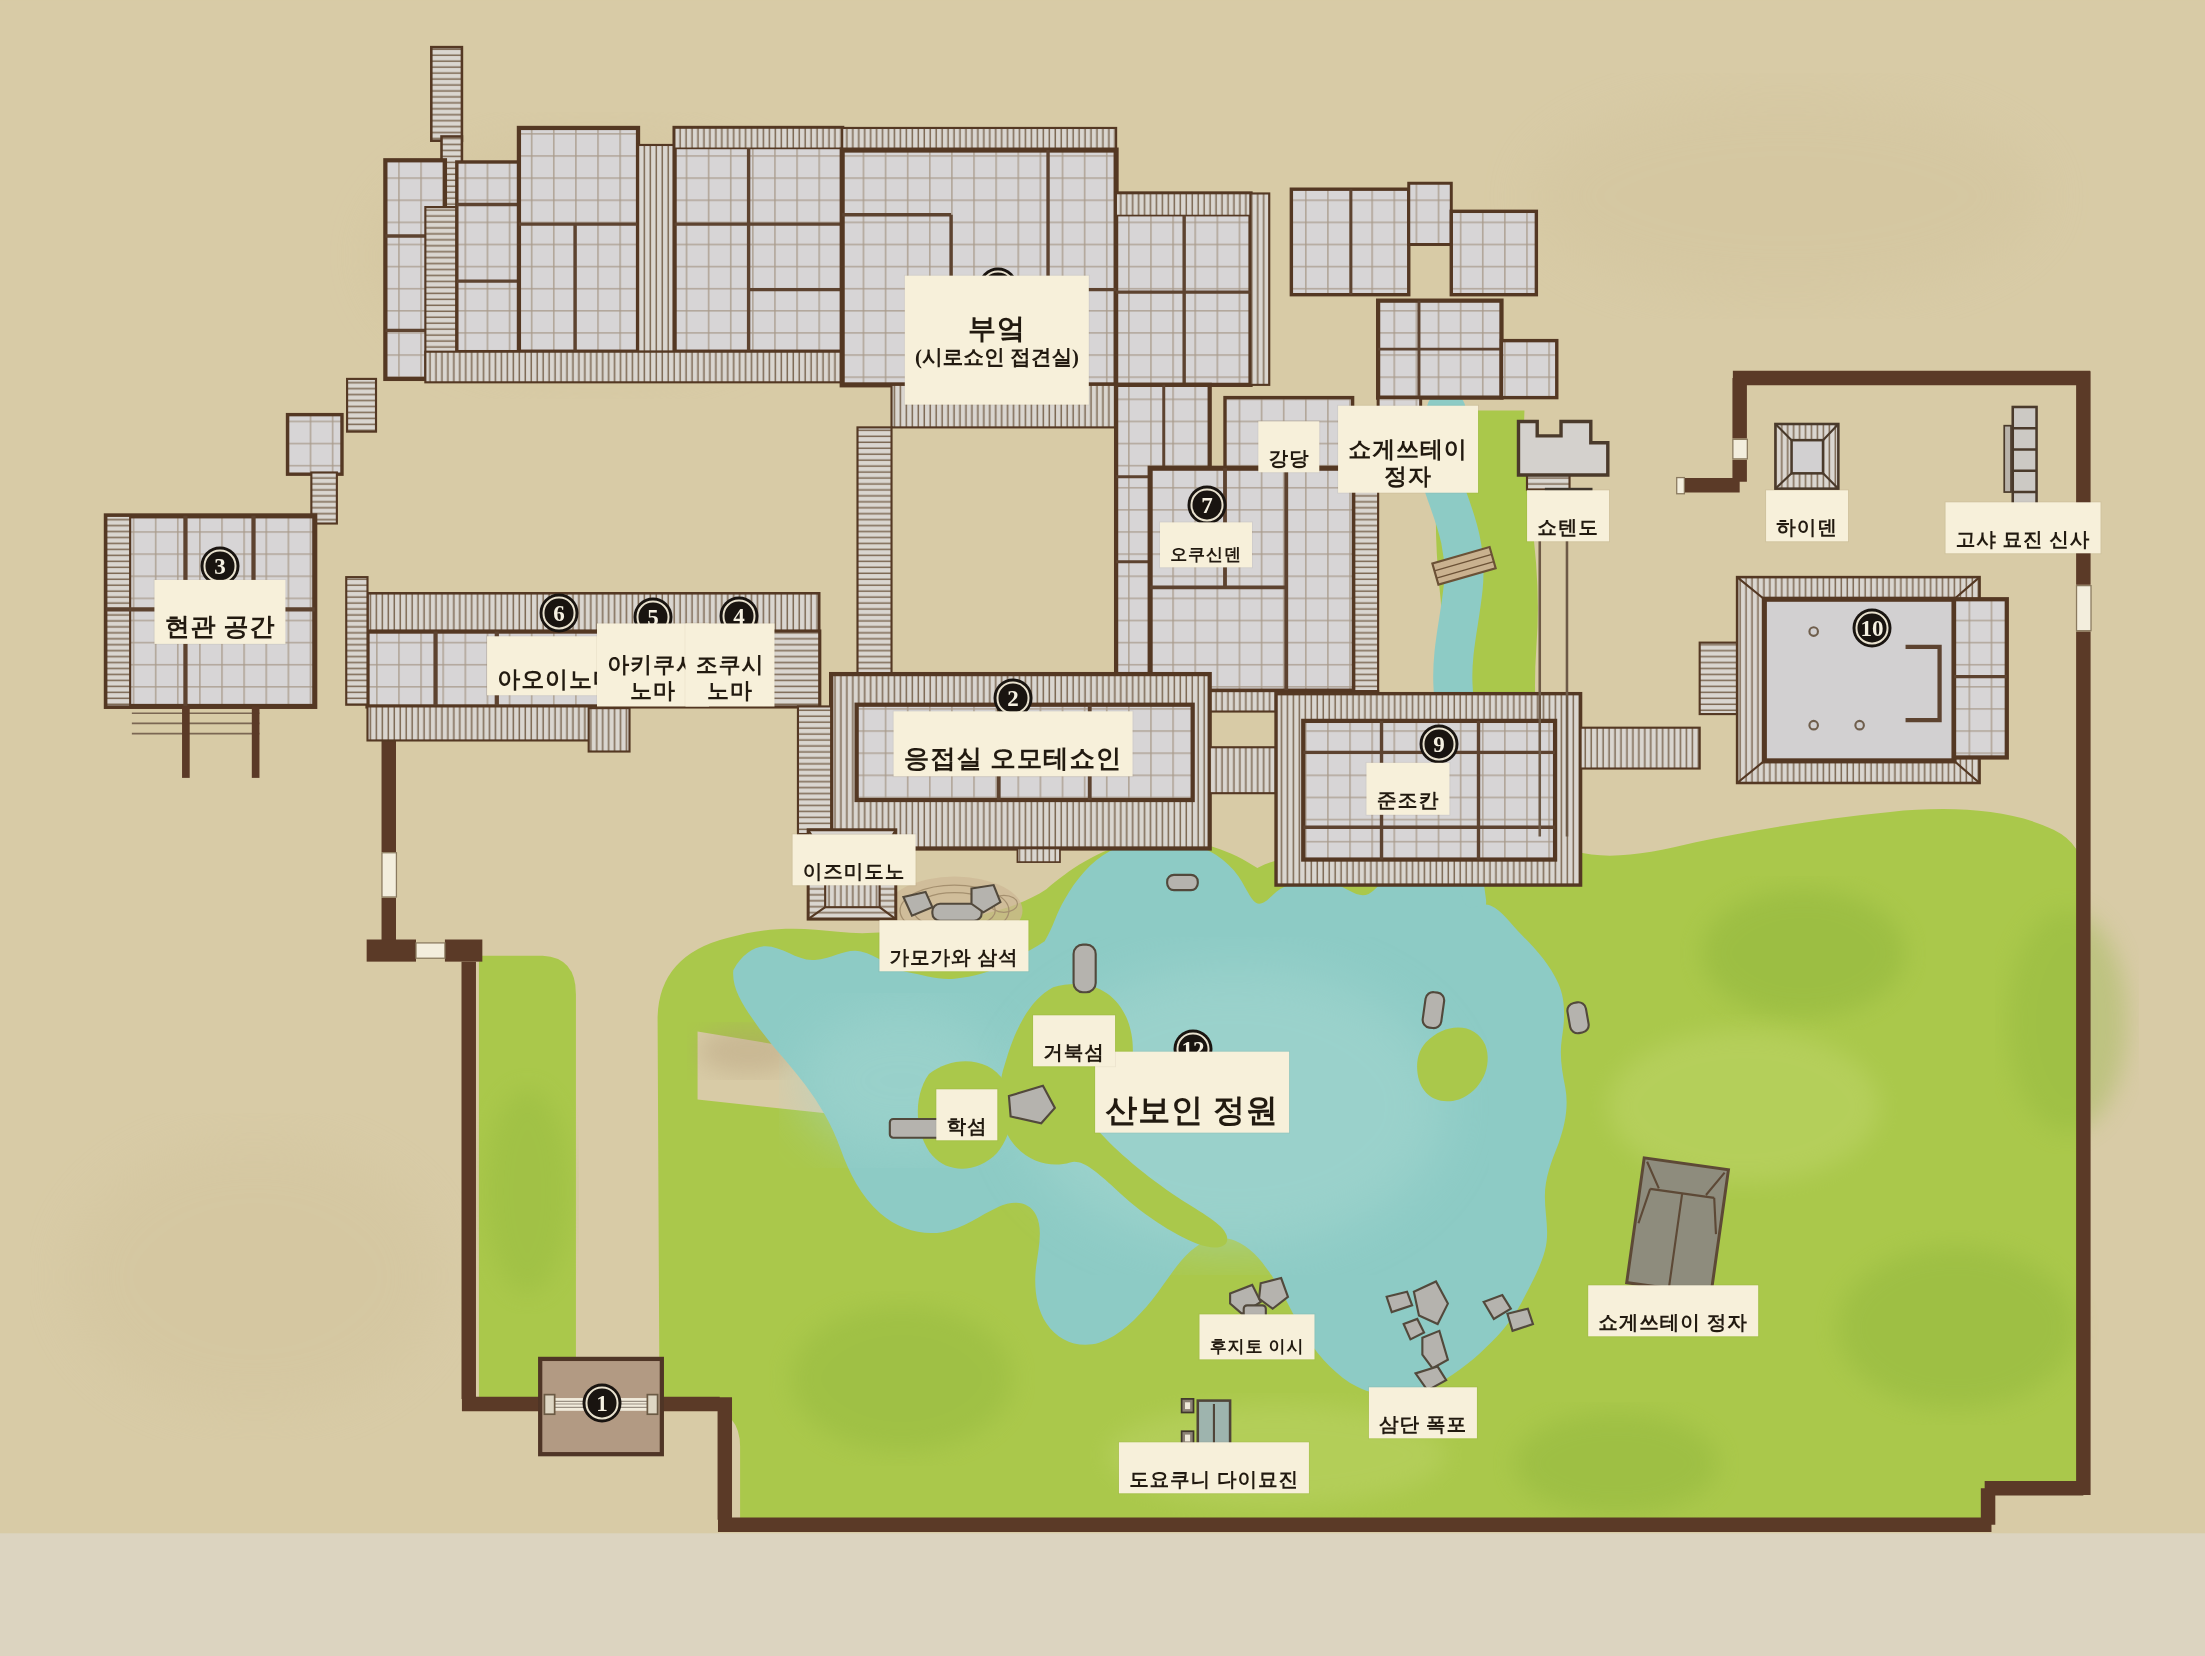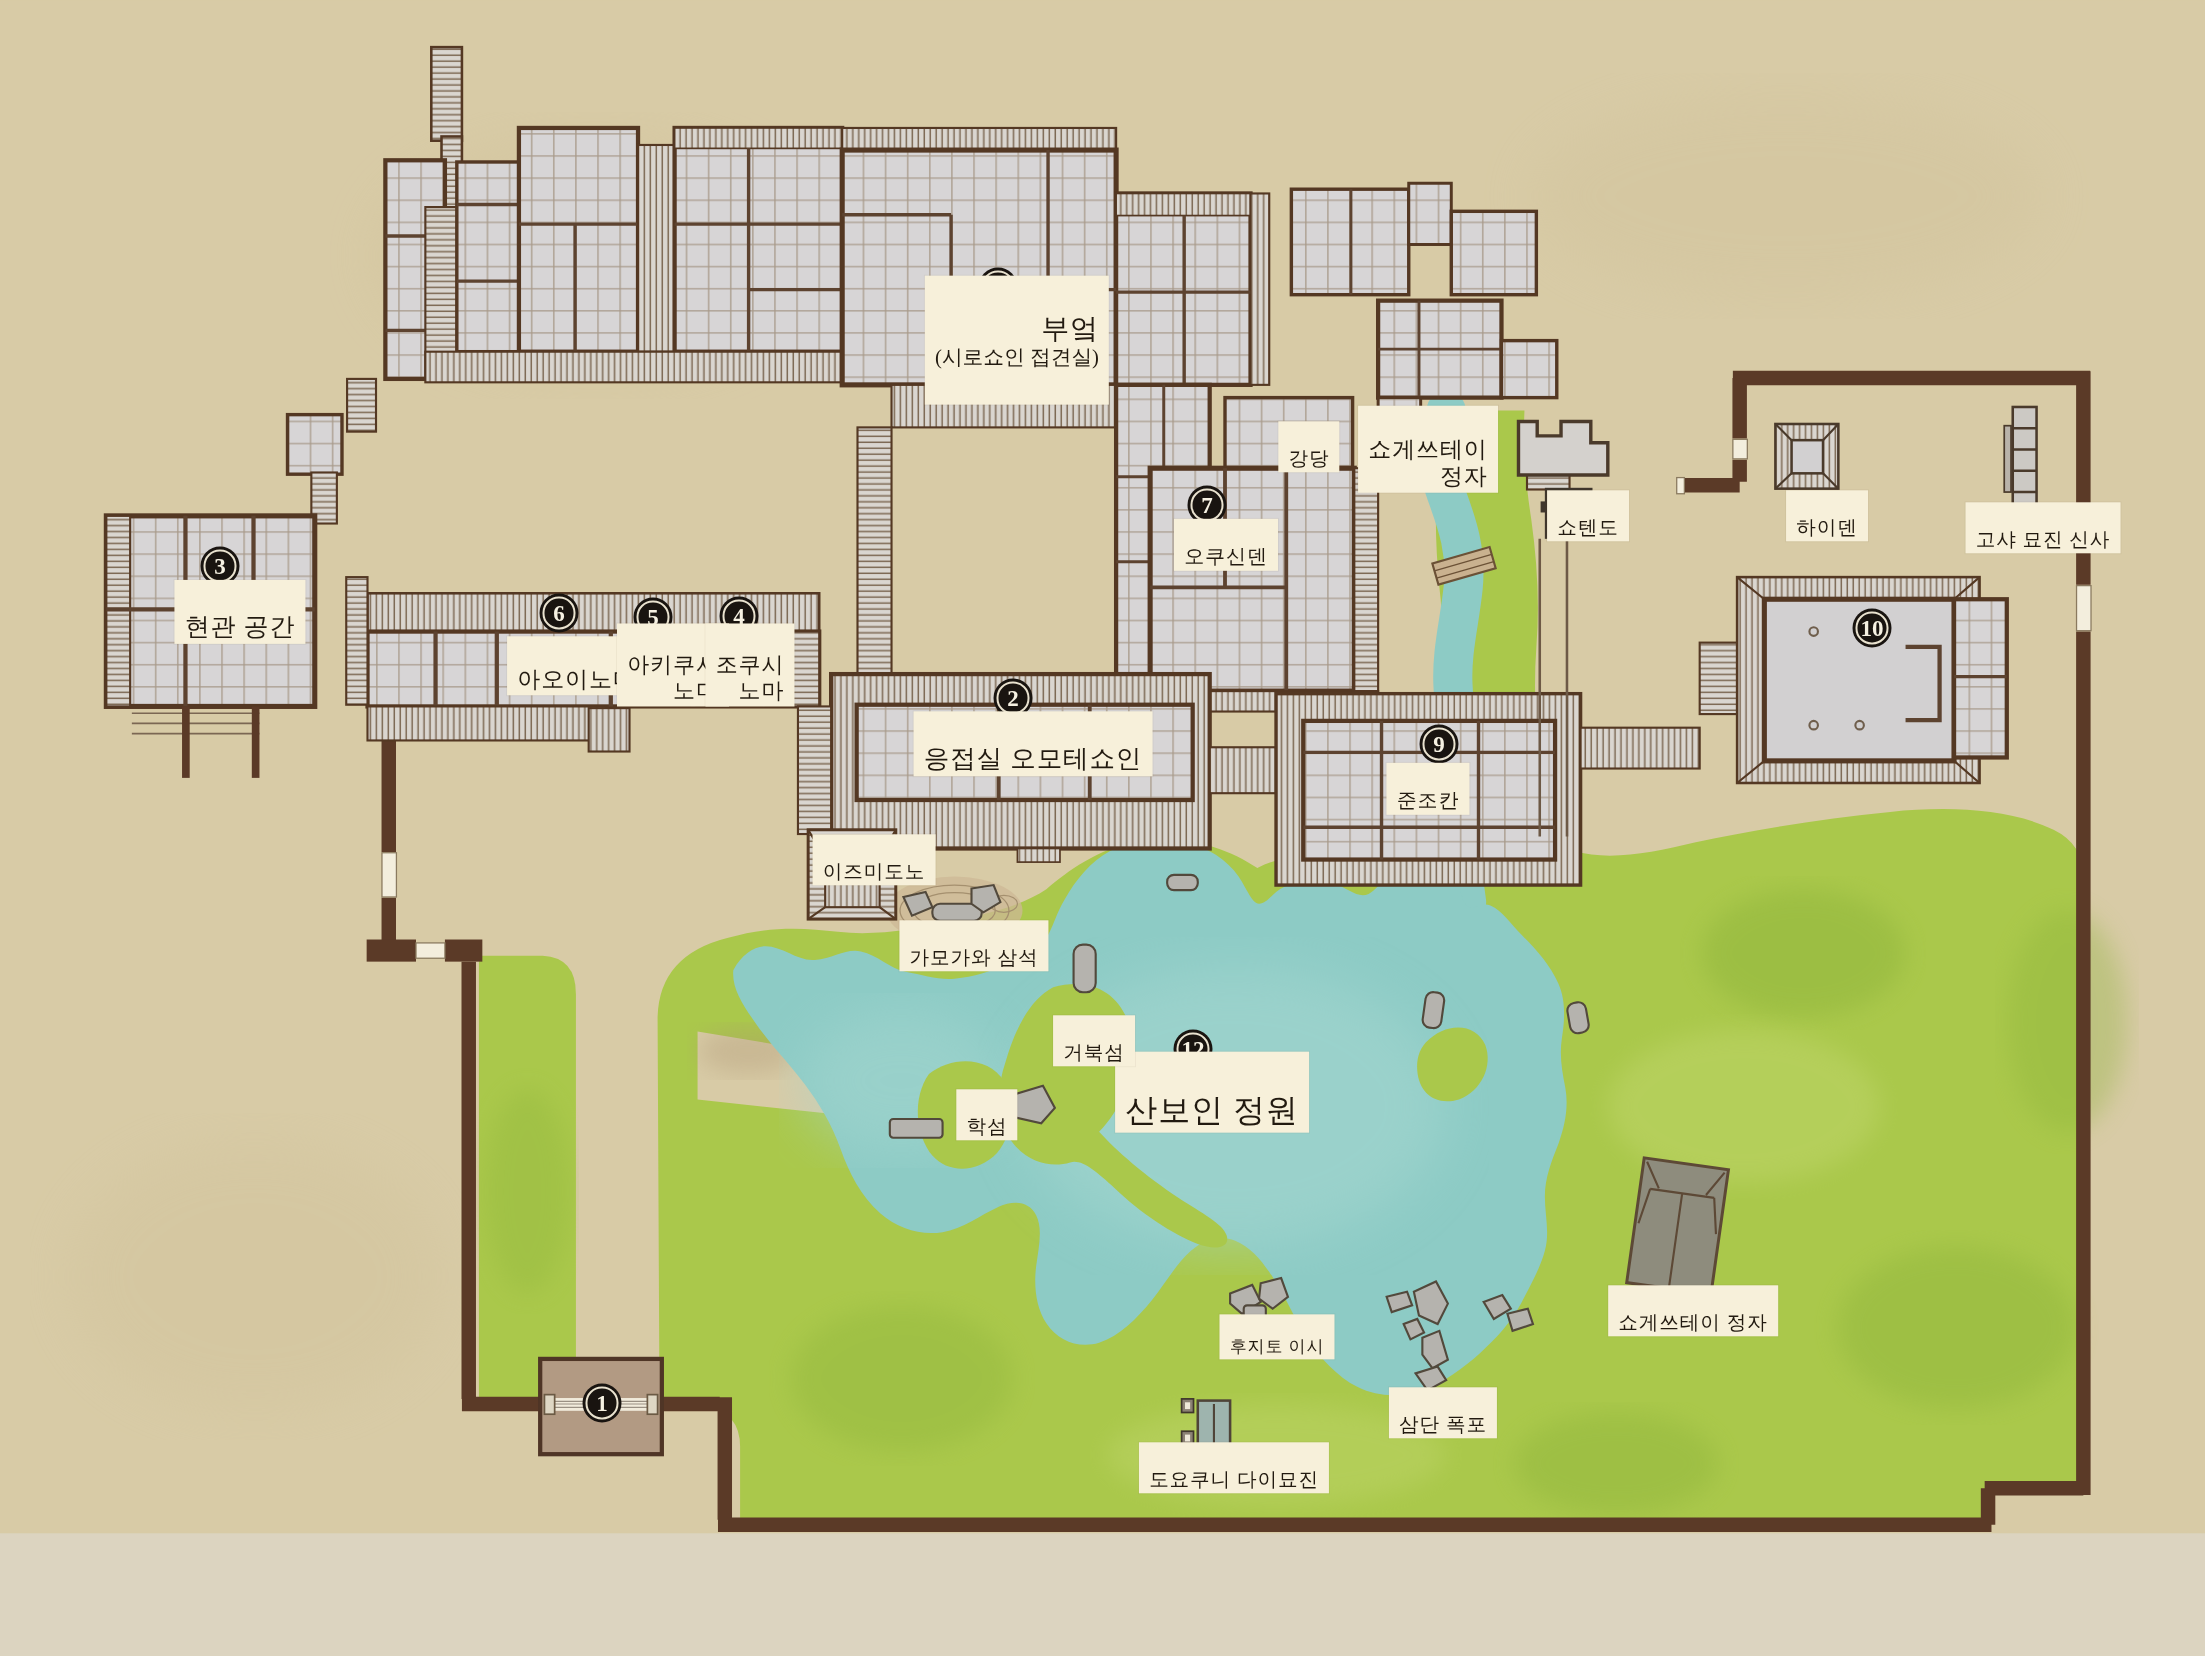--- a/index.html
+++ b/index.html
@@ -1,22 +1,22 @@
 <!DOCTYPE html>
 <html style="font-size:13.6px"><head>
 <meta charset="utf-8">
 <style>
   html,body{margin:0;padding:0;background:#d8cba6;}
   #stage{position:relative;width:2205px;height:1657px;overflow:hidden;
          font-family:"Liberation Serif","DejaVu Serif",serif;}
   #map-svg{position:absolute;left:0;top:0;}
   .label{position:absolute;transform:translate(-50%,-50%);
-         background:#f7f0da;color:#221a10;font-weight:400;text-align:right;
+         background:#f7f0da;color:#221a10;font-weight:700;text-align:center;
          padding:2.6px 10.2px;line-height:1.18;white-space:pre-line;
-         letter-spacing:0.9px;box-shadow:0 0 0 0.9px rgba(90,60,30,.06);margin-left:20px;}
+         letter-spacing:0.9px;box-shadow:0 0 0 0.9px rgba(90,60,30,.06);}
   .label .s{display:block;font-size:.74em;letter-spacing:0;}
   .label .s:empty{display:none;}
   .badge{position:absolute;transform:translate(-50%,-50%);width:39px;height:39px;
          border-radius:50%;background:#191410;color:#f6f1e2;
          display:flex;align-items:center;justify-content:center;
          font-size:23px;font-weight:700;}
   .badge::after{content:"";position:absolute;inset:3.4px;border:2.1px solid #e9e2cf;border-radius:50%;}
 </style>
 </head>
 <body>
@@ -367,21 +367,21 @@
 <div class="label" style="left:730px;top:665px;font-size:22px">
   <span class="t">조쿠시
 노마</span>
 </div>
 <div class="label" style="left:1013px;top:744px;font-size:25.5px">
   <span class="t">응접실 오모테쇼인</span>
 </div>
 <div class="label" style="left:854px;top:860px;font-size:19.6px">
   <span class="t">이즈미도노</span>
 </div>
-<div class="label" style="left:1206px;top:545px;font-size:20px">
+<div class="label" style="left:1206px;top:545px;font-size:17px">
   <span class="t">오쿠신덴</span>
 </div>
 <div class="label" style="left:1289px;top:447px;font-size:19.6px">
   <span class="t">강당</span>
 </div>
 <div class="label" style="left:1408px;top:449px;font-size:23px">
   <span class="t">쇼게쓰테이
 정자</span>
 </div>
 <div class="label" style="left:1568px;top:516px;font-size:19.6px">

